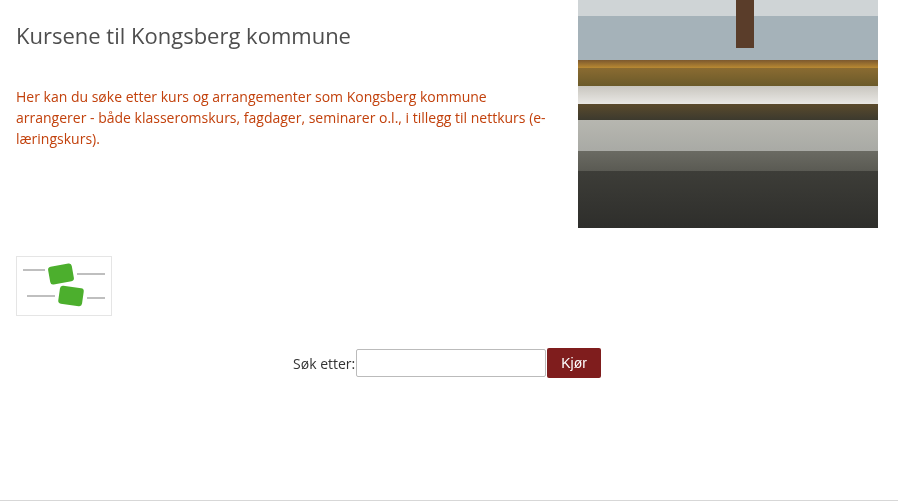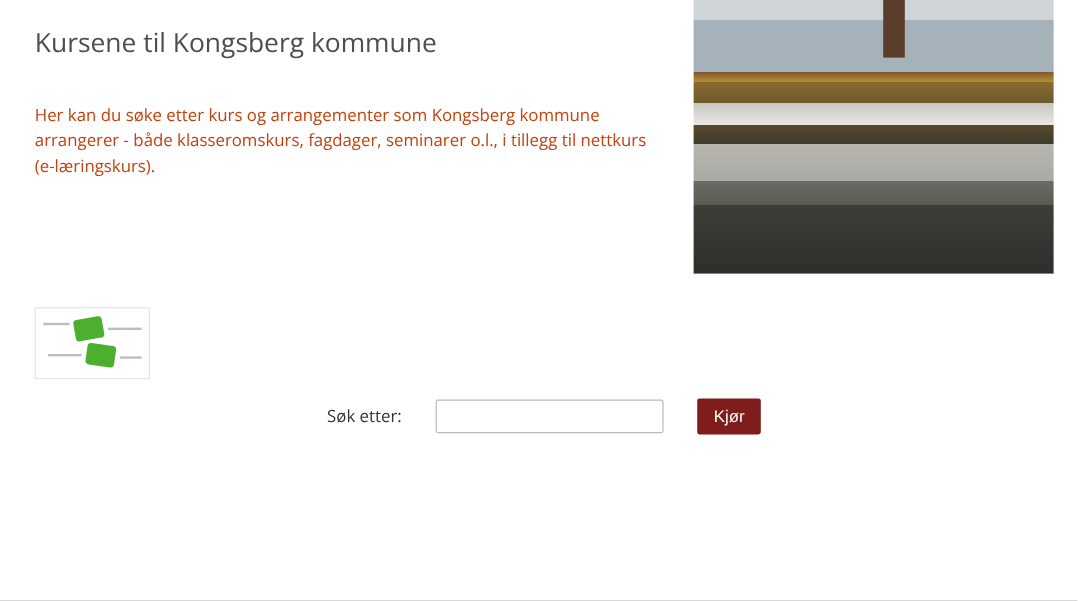--- a/index.html
+++ b/index.html
@@ -41,21 +41,21 @@
     padding: 0 12px;
     font-size: 14px;
     color: #333;
     display: flex;
     align-items: center;
     cursor: pointer;
   }
 
   
   .content {
-    padding: 6px 20px 0 29px;
+    padding: 6px 20px 0 16px;
     position: relative;
   }
   .page-title {
     font-size: 22px;
     font-weight: 400;
     color: #4e4e4e;
     margin: 14px 0 18px 0;
   }
   .layout {
     display: flex;
@@ -142,22 +142,22 @@
     line-height: 1.5;
     color: #1b6fa8;
     cursor: pointer;
   }
 
   
   .search-bar {
     display: flex;
     align-items: center;
     justify-content: center;
-    gap: 28px;
-    margin-top: 16px;
+    gap: 1px;
+    margin-top: 32px;
   }
   .search-label {
     font-size: 14px;
     color: #333;
   }
   .search-input {
     width: 190px;
     height: 28px;
     border: 1px solid #bbb;
     border-radius: 2px;

